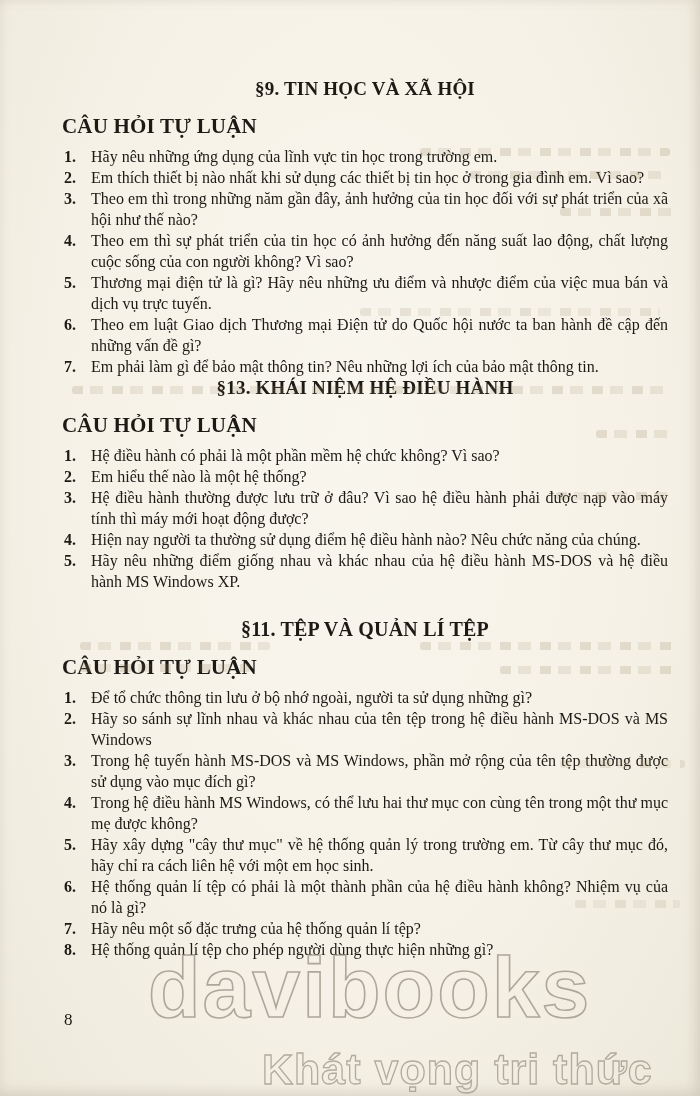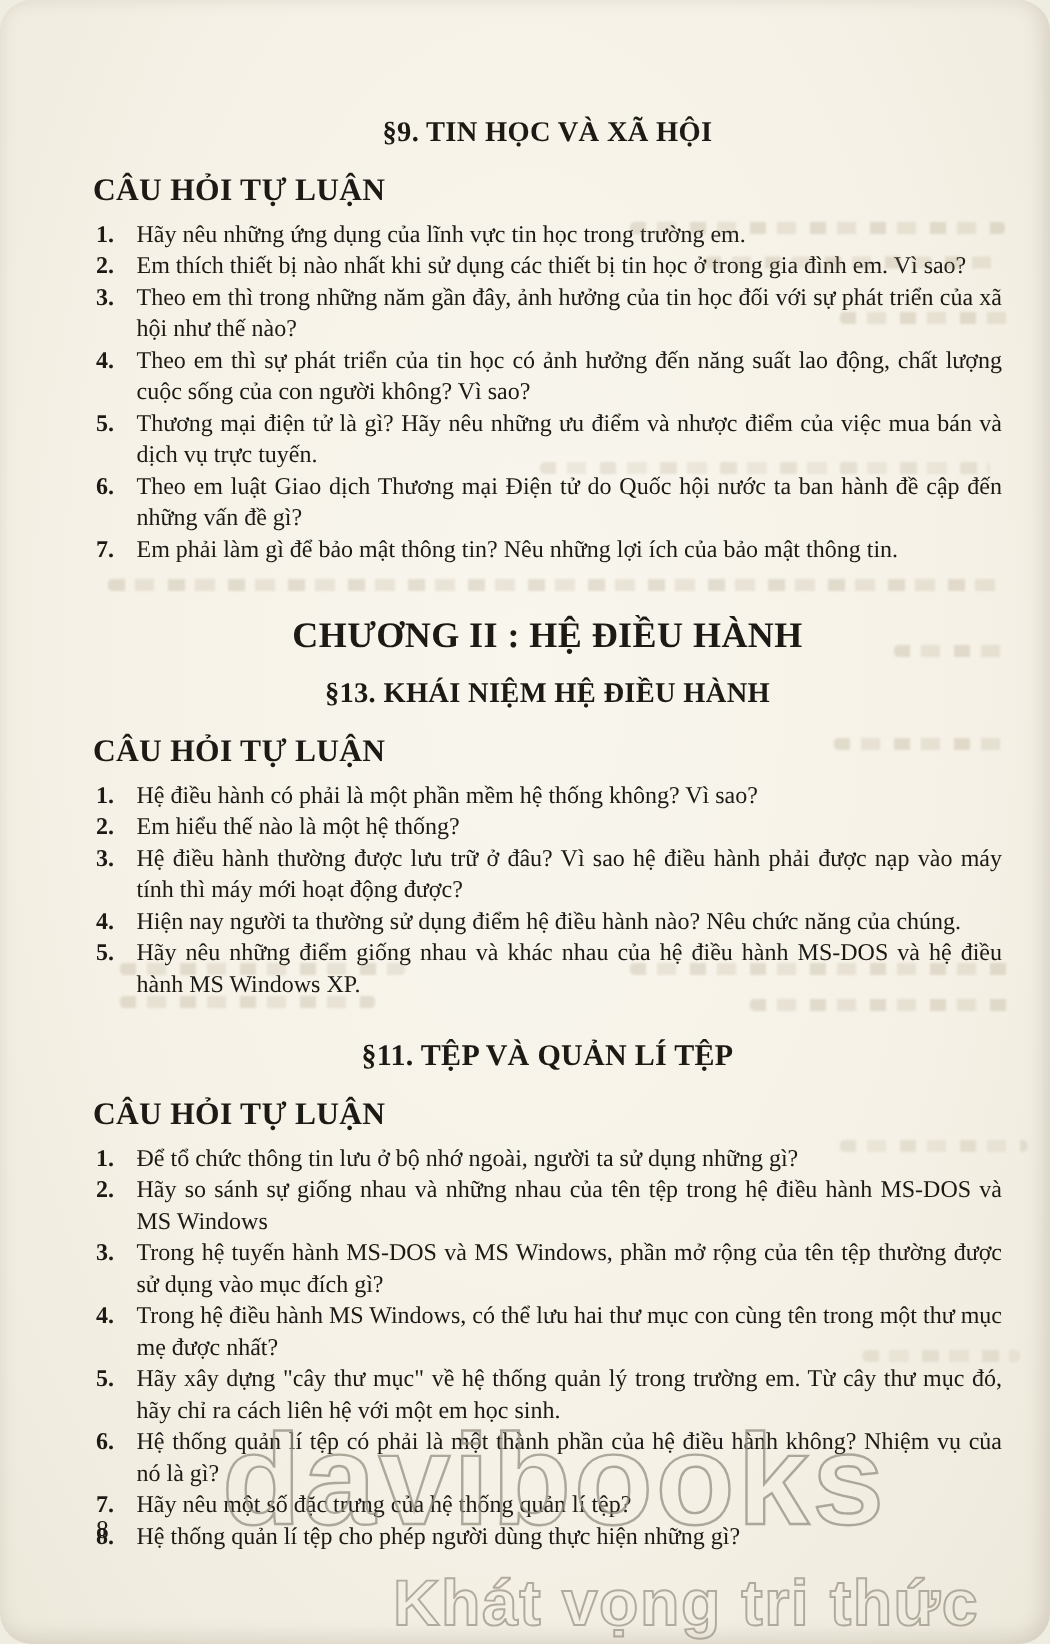--- a/index.html
+++ b/index.html
@@ -11,21 +11,20 @@
     overflow:hidden;
   }
   .page{
     position:relative;
     width:700px;height:1096px;
     box-sizing:border-box;
     padding:78px 32px 0 62px;
     background:
       radial-gradient(ellipse at 50% 40%, #f9f6ee 0%, #f5f1e6 60%, #ece8da 100%);
     box-shadow:inset -6px 0 12px rgba(120,110,90,.12), inset 0 -6px 12px rgba(120,110,90,.10);
-    border-radius:21px;
   }
   
   .sec-heading{
     margin:0 0 14px 0;
     text-align:center;
     font-size:19px;
     font-weight:bold;
     letter-spacing:.2px;
   }
   .chapter-heading{
@@ -127,42 +126,41 @@
       <li>Hãy nêu những ứng dụng của lĩnh vực tin học trong trường em.</li>
       <li>Em thích thiết bị nào nhất khi sử dụng các thiết bị tin học ở trong gia đình em. Vì sao?</li>
       <li>Theo em thì trong những năm gần đây, ảnh hưởng của tin học đối với sự phát triển của xã hội như thế nào?</li>
       <li>Theo em thì sự phát triển của tin học có ảnh hưởng đến năng suất lao động, chất lượng cuộc sống của con người không? Vì sao?</li>
       <li>Thương mại điện tử là gì? Hãy nêu những ưu điểm và nhược điểm của việc mua bán và dịch vụ trực tuyến.</li>
       <li>Theo em luật Giao dịch Thương mại Điện tử do Quốc hội nước ta ban hành đề cập đến những vấn đề gì?</li>
       <li>Em phải làm gì để bảo mật thông tin? Nêu những lợi ích của bảo mật thông tin.</li>
     </ol>
   </section>
 
-  <h1 class="chapter-heading">CHƯƠNG II : HỆ ĐIỀU HÀNH</h1>
 
   <section class="sec">
     <h2 class="sec-heading s10">§13. KHÁI NIỆM HỆ ĐIỀU HÀNH</h2>
     <p class="essay-label">CÂU HỎI TỰ LUẬN</p>
     <ol class="questions">
-      <li>Hệ điều hành có phải là một phần mềm hệ thống không? Vì sao?</li>
+      <li>Hệ điều hành có phải là một phần mềm hệ chức không? Vì sao?</li>
       <li>Em hiểu thế nào là một hệ thống?</li>
       <li>Hệ điều hành thường được lưu trữ ở đâu? Vì sao hệ điều hành phải được nạp vào máy tính thì máy mới hoạt động được?</li>
       <li>Hiện nay người ta thường sử dụng điểm hệ điều hành nào? Nêu chức năng của chúng.</li>
       <li>Hãy nêu những điểm giống nhau và khác nhau của hệ điều hành MS-DOS và hệ điều hành MS Windows XP.</li>
     </ol>
   </section>
 
   <section class="sec">
     <h2 class="sec-heading s11">§11. TỆP VÀ QUẢN LÍ TỆP</h2>
     <p class="essay-label">CÂU HỎI TỰ LUẬN</p>
     <ol class="questions">
       <li>Để tổ chức thông tin lưu ở bộ nhớ ngoài, người ta sử dụng những gì?</li>
-      <li>Hãy so sánh sự giống nhau và những nhau của tên tệp trong hệ điều hành MS-DOS và MS Windows</li>
+      <li>Hãy so sánh sự lĩnh nhau và khác nhau của tên tệp trong hệ điều hành MS-DOS và MS Windows</li>
       <li>Trong hệ tuyến hành MS-DOS và MS Windows, phần mở rộng của tên tệp thường được sử dụng vào mục đích gì?</li>
-      <li>Trong hệ điều hành MS Windows, có thể lưu hai thư mục con cùng tên trong một thư mục mẹ được nhất?</li>
+      <li>Trong hệ điều hành MS Windows, có thể lưu hai thư mục con cùng tên trong một thư mục mẹ được không?</li>
       <li>Hãy xây dựng "cây thư mục" về hệ thống quản lý trong trường em. Từ cây thư mục đó, hãy chỉ ra cách liên hệ với một em học sinh.</li>
       <li>Hệ thống quản lí tệp có phải là một thành phần của hệ điều hành không? Nhiệm vụ của nó là gì?</li>
       <li>Hãy nêu một số đặc trưng của hệ thống quản lí tệp?</li>
       <li>Hệ thống quản lí tệp cho phép người dùng thực hiện những gì?</li>
     </ol>
   </section>
 
   <div class="page-number">8</div>
 
   <div class="watermark-brand">davibooks</div>

